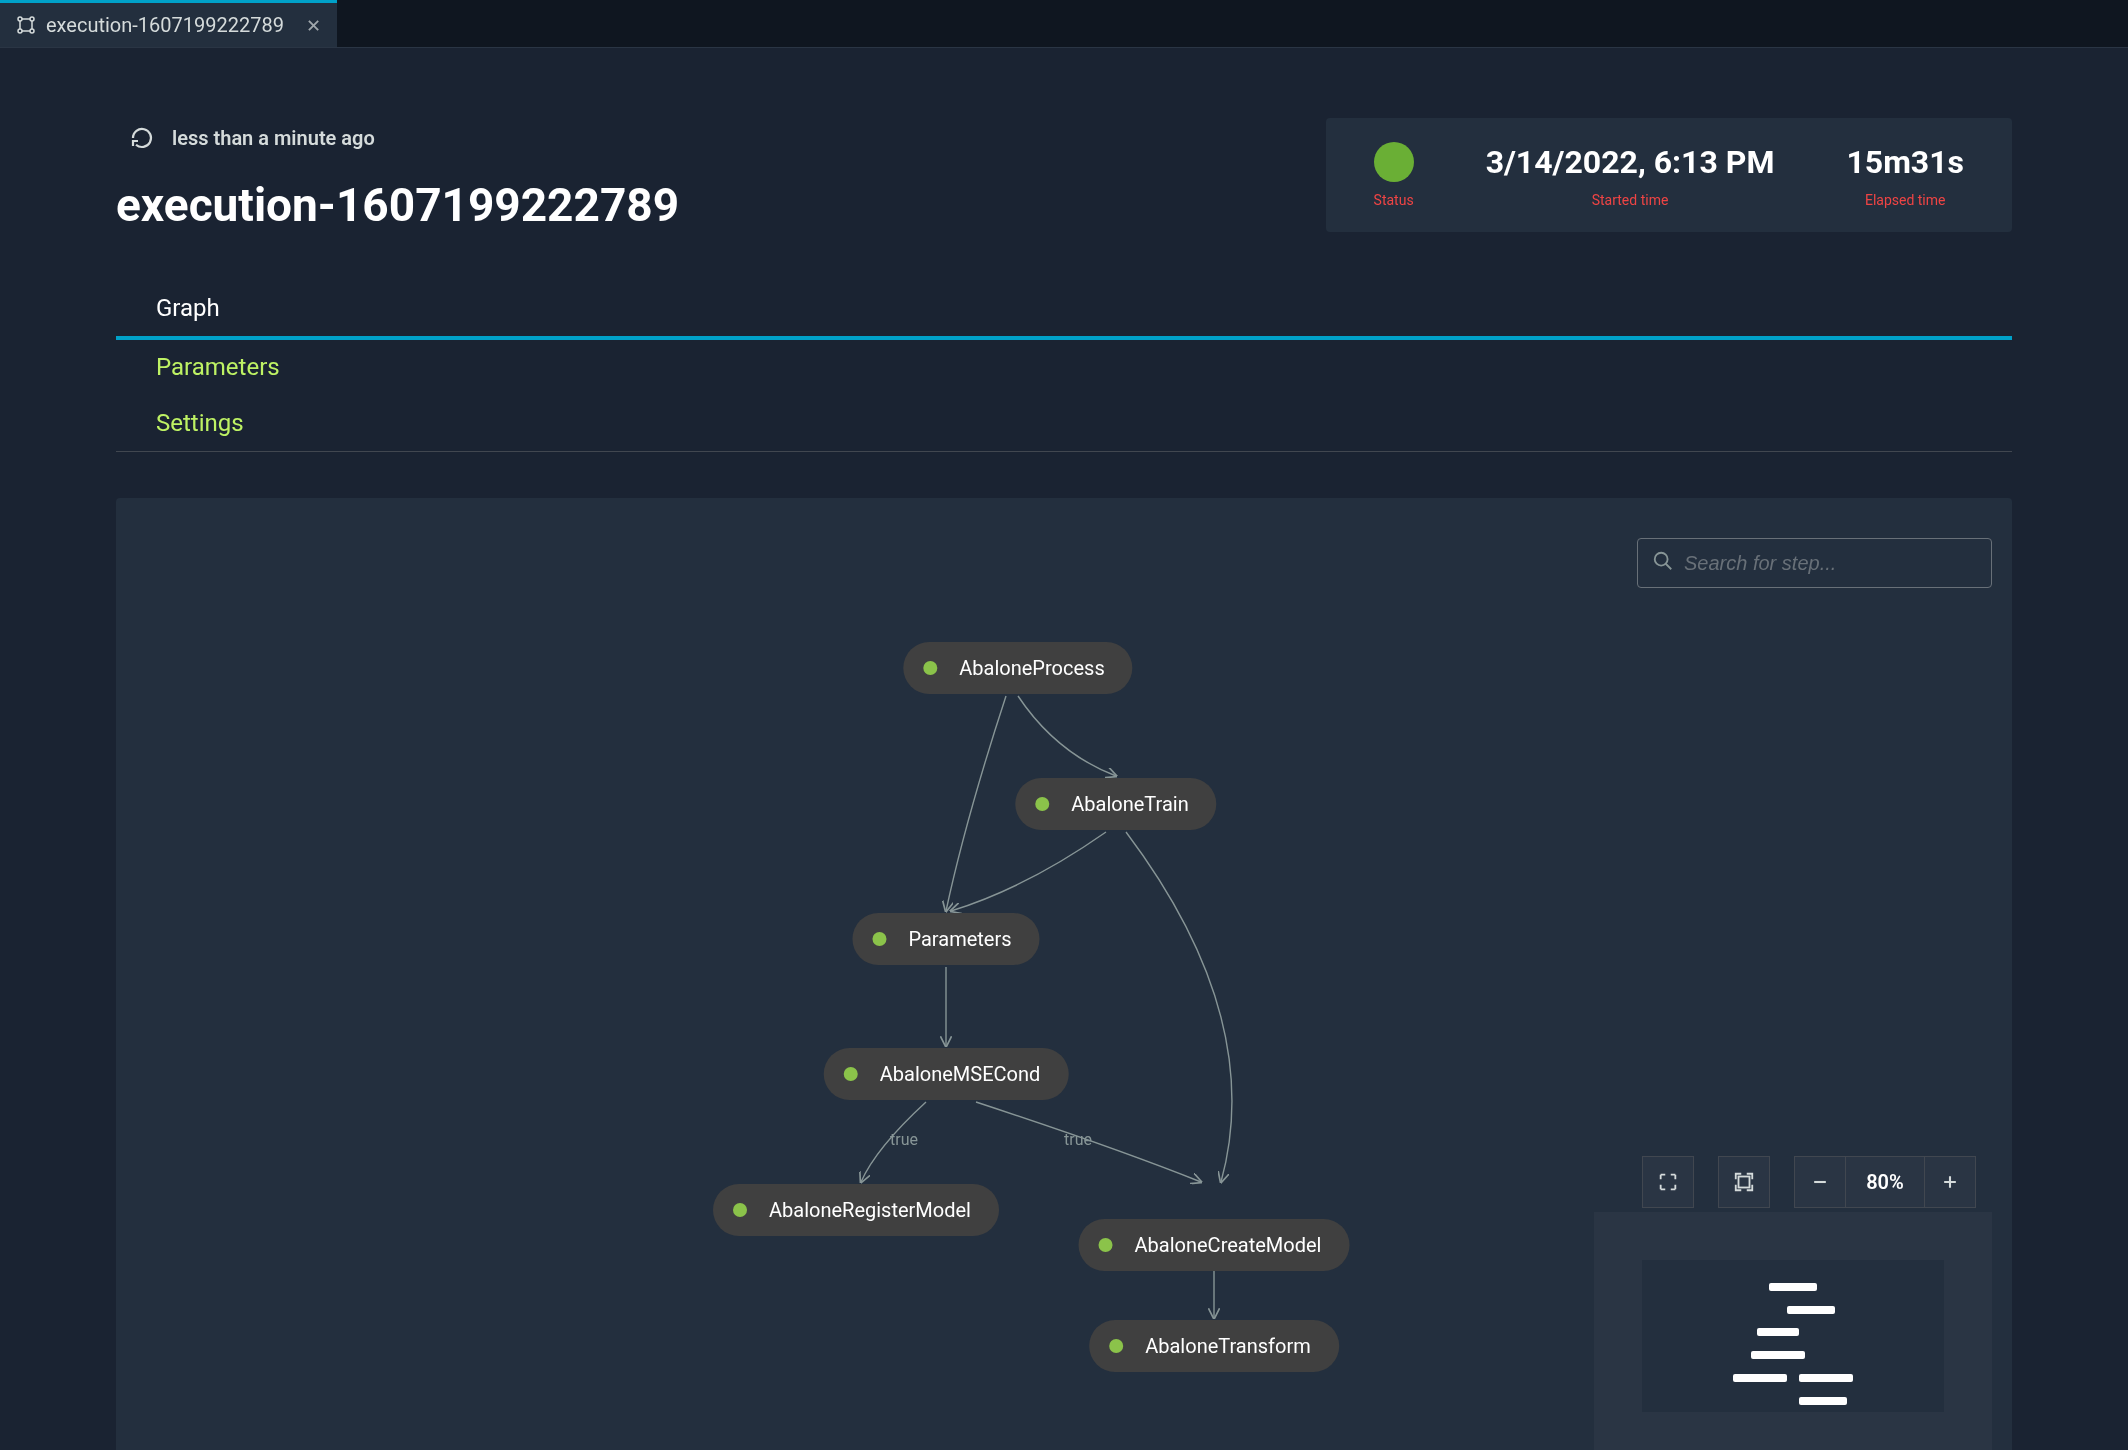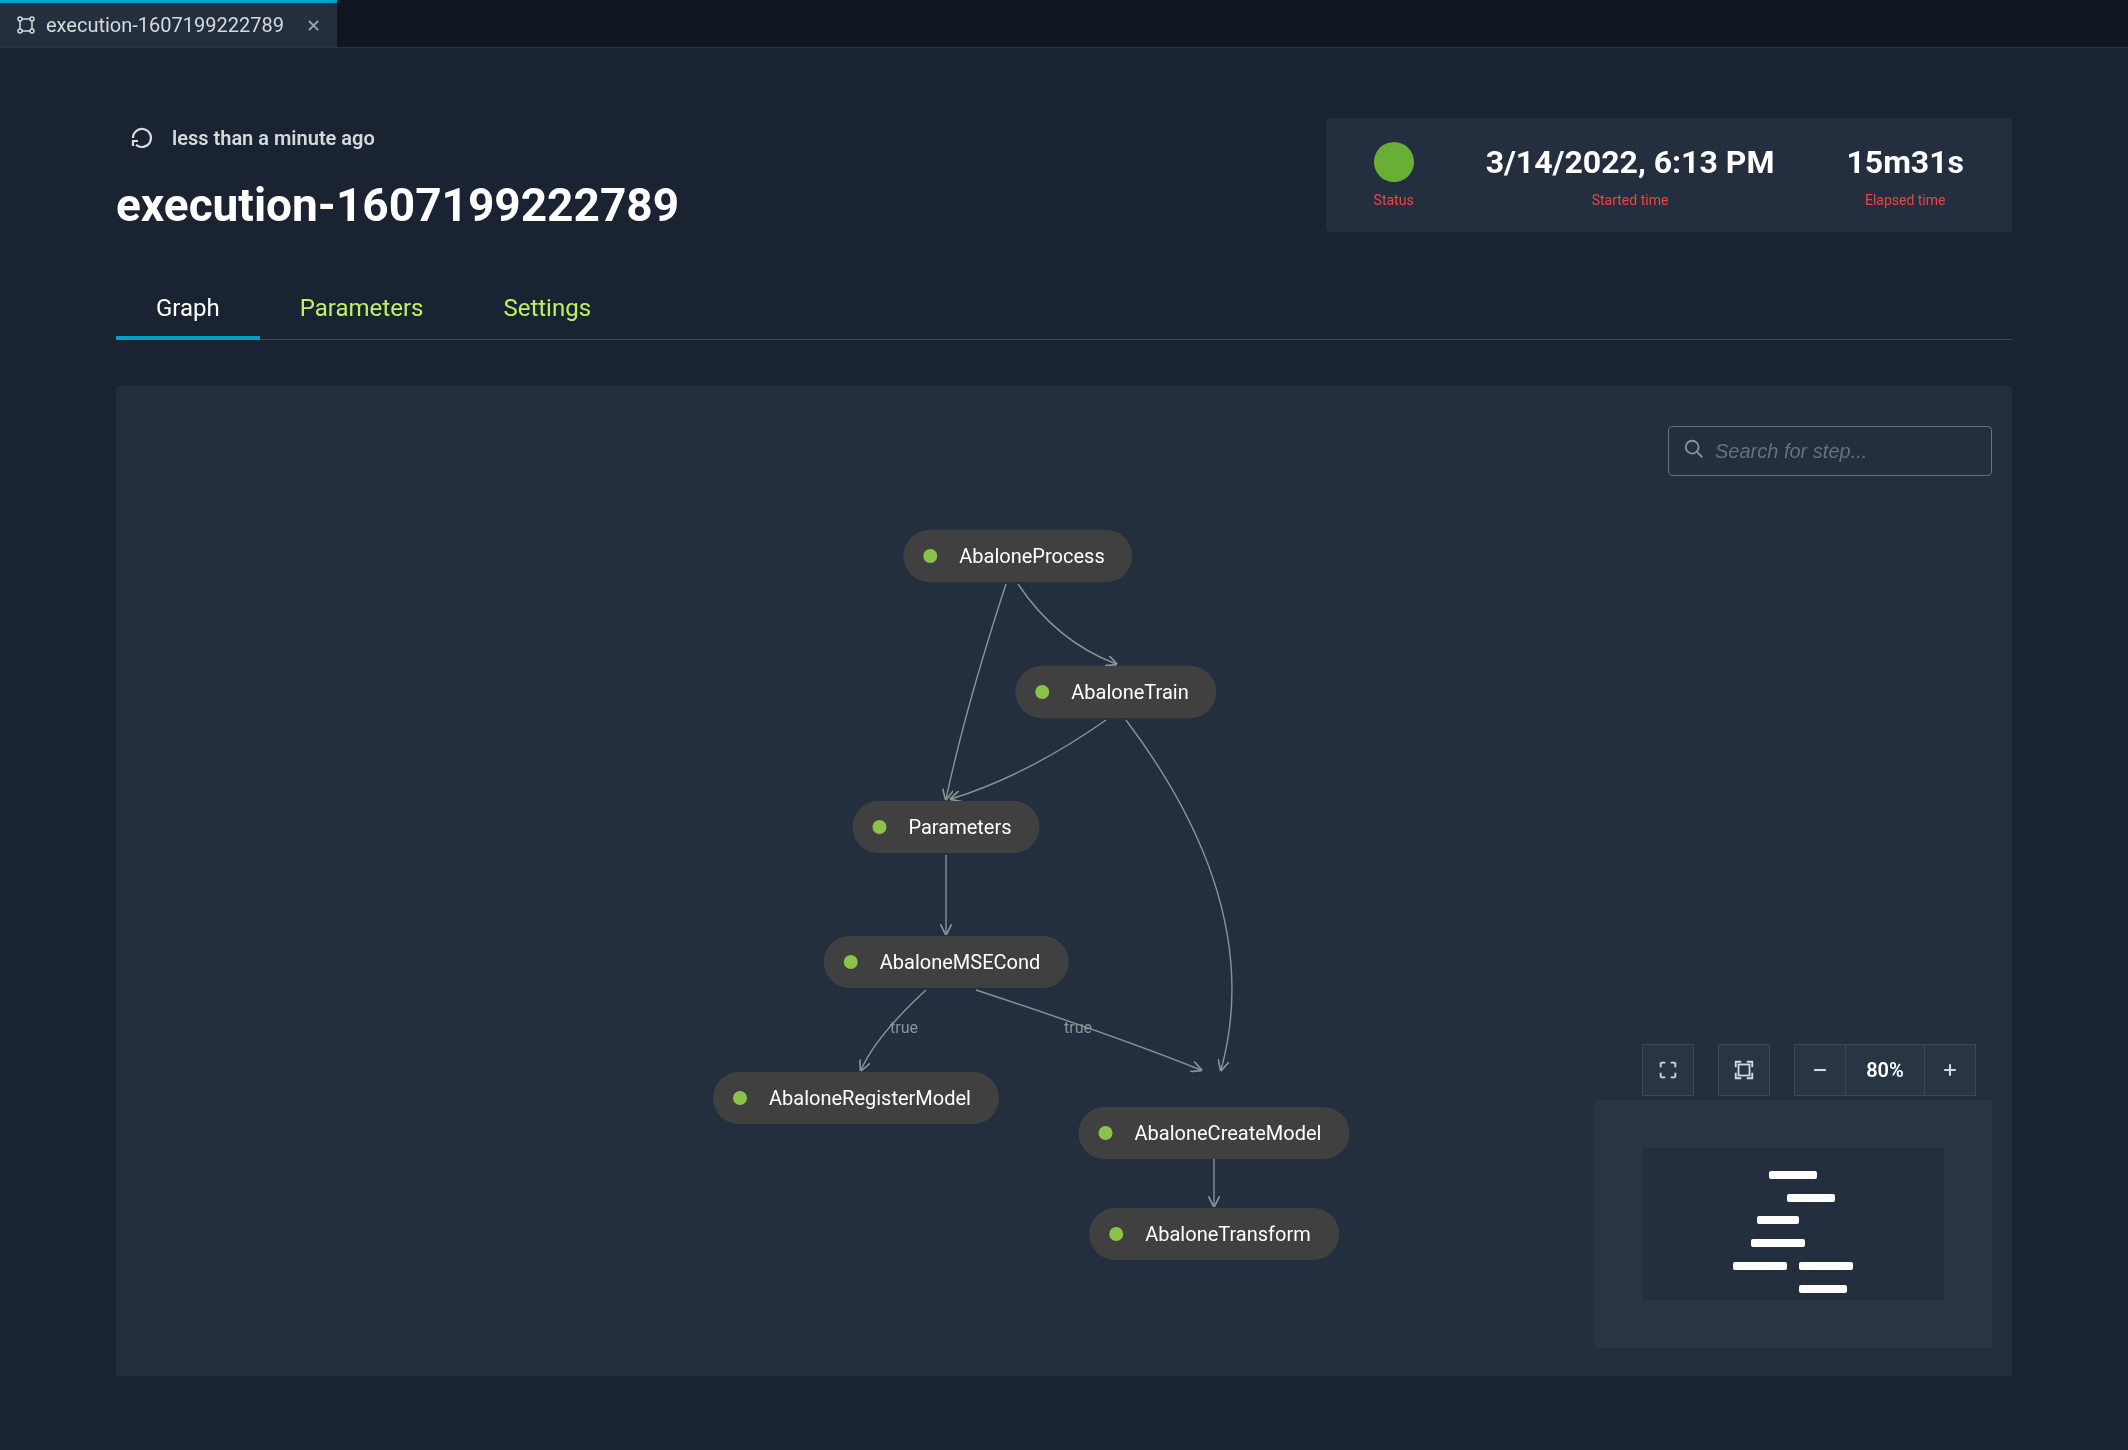--- a/index.html
+++ b/index.html
@@ -101,20 +101,21 @@
 .status-dot-large {
   width: 40px;
   height: 40px;
   border-radius: 50%;
   background: #6aaf35;
 }
 .tabs-nav {
   display: flex;
   border-bottom: 1px solid #414750;
   margin-top: 48px;
+  flex-direction: column;
 }
 .nav-tab {
   padding: 14px 40px;
   font-size: 24px;
   color: #bef264;
   cursor: pointer;
 }
 .nav-tab.active {
   color: #fff;
   border-bottom: 4px solid #00a1c9;
@@ -124,21 +125,21 @@
   background: #232f3e;
   margin-top: 46px;
   border-radius: 4px;
   position: relative;
   height: 990px;
 }
 .search-box {
   position: absolute;
   top: 40px;
   right: 20px;
-  width: 324px;
+  width: 355px;
   height: 50px;
   background: transparent;
   border: 1px solid #687078;
   border-radius: 4px;
   display: flex;
   align-items: center;
   padding: 0 14px;
   gap: 10px;
 }
 .search-box input {

